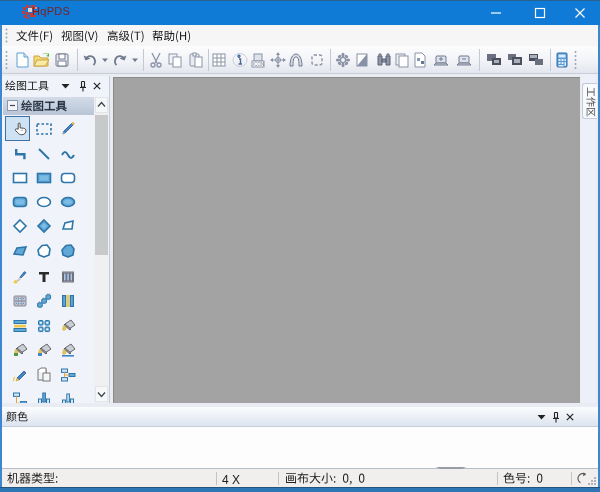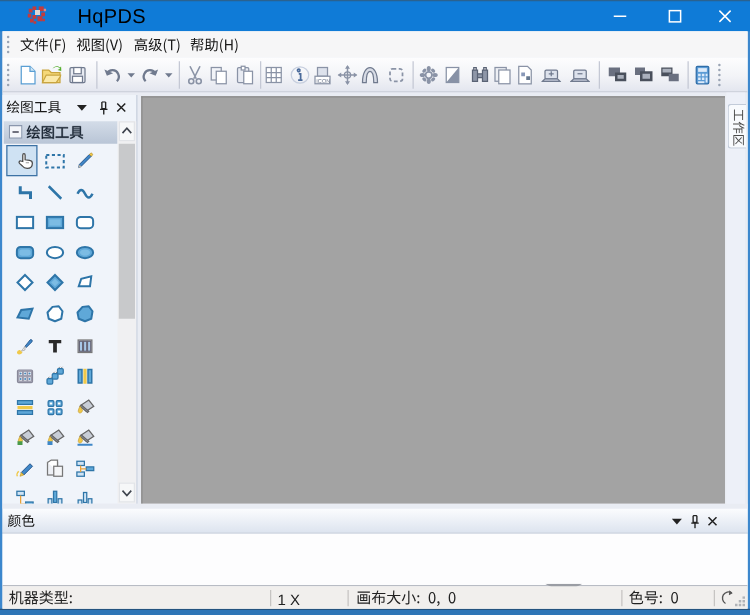--- a/index.html
+++ b/index.html
@@ -21,21 +21,21 @@
       <rect x="11" y="5" width="3" height="3"></rect>
       <rect x="0" y="6" width="3" height="3"></rect>
       <rect x="4" y="7" width="3" height="3"></rect>
       <rect x="8" y="8" width="4" height="4"></rect>
       <rect x="2" y="10" width="3" height="3"></rect>
       <rect x="5" y="12" width="2" height="2"></rect>
       <rect x="12" y="10" width="2" height="2"></rect>
       <rect x="13" y="2" width="2" height="2" fill="#d88"></rect>
     </g>
   </svg>
-<div class="abs" style="left:62px;top:5px;color:#000000;font-size:16px;letter-spacing:0.3px">HqPDS</div>
+<div class="abs" style="left:32px;top:5px;color:#7f1d1d;font-size:11px;letter-spacing:0.3px">HqPDS</div>
 <svg class="abs" style="left:489px;top:6px" width="14" height="14" viewBox="0 0 14 14">
     <path d="M2 7h10" stroke="#fff" stroke-width="1.2"></path>
   </svg>
 <svg class="abs" style="left:533px;top:6px" width="14" height="14" viewBox="0 0 14 14">
     <rect x="2.5" y="2.5" width="9" height="9" fill="none" stroke="#fff" stroke-width="1.2"></rect>
   </svg>
 <svg class="abs" style="left:573px;top:6px" width="14" height="14" viewBox="0 0 14 14">
     <path d="M2.5 2.5l9 9M11.5 2.5l-9 9" stroke="#fff" stroke-width="1.2"></path>
   </svg>
 <div class="abs" style="left:2px;top:25px;width:596px;height:21px;background:#f6f6f7"></div>
@@ -529,21 +529,21 @@
       <path transform="translate(12.00,10.56) scale(0.012000,-0.012000)" d="M196 730H366V589H196ZM622 730H802V589H622ZM614 484C656 468 706 443 740 420H452C475 452 495 485 511 518L437 532V795H128V524H431C415 489 392 454 364 420H52V353H298C230 293 141 239 30 198C45 184 64 158 72 141L128 165V-80H198V-51H365V-74H437V229H246C305 267 355 309 396 353H582C624 307 679 264 739 229H555V-80H624V-51H802V-74H875V164L924 148C934 166 955 194 972 208C863 234 751 288 675 353H949V420H774L801 449C768 475 704 506 653 524ZM553 795V524H875V795ZM198 15V163H365V15ZM624 15V163H802V15Z"></path>
       <path transform="translate(24.00,10.56) scale(0.012000,-0.012000)" d="M746 822C722 780 679 719 645 680L706 657C742 693 787 746 824 797ZM181 789C223 748 268 689 287 650L354 683C334 722 287 779 244 818ZM460 839V645H72V576H400C318 492 185 422 53 391C69 376 90 348 101 329C237 369 372 448 460 547V379H535V529C662 466 812 384 892 332L929 394C849 442 706 516 582 576H933V645H535V839ZM463 357C458 318 452 282 443 249H67V179H416C366 85 265 23 46 -11C60 -28 79 -60 85 -80C334 -36 445 47 498 172C576 31 714 -49 916 -80C925 -59 946 -27 963 -10C781 11 647 74 574 179H936V249H523C531 283 537 319 542 357Z"></path>
       <path transform="translate(36.00,10.56) scale(0.012000,-0.012000)" d="M635 783V448H704V783ZM822 834V387C822 374 818 370 802 369C787 368 737 368 680 370C691 350 701 321 705 301C776 301 825 302 855 314C885 325 893 344 893 386V834ZM388 733V595H264V601V733ZM67 595V528H189C178 461 145 393 59 340C73 330 98 302 108 288C210 351 248 441 259 528H388V313H459V528H573V595H459V733H552V799H100V733H195V602V595ZM467 332V221H151V152H467V25H47V-45H952V25H544V152H848V221H544V332Z"></path>
       <path transform="translate(48.00,10.56) scale(0.012000,-0.012000)" d="M139 390C175 390 205 418 205 460C205 501 175 530 139 530C102 530 73 501 73 460C73 418 102 390 139 390ZM139 -13C175 -13 205 15 205 56C205 98 175 126 139 126C102 126 73 98 73 56C73 15 102 -13 139 -13Z"></path>
     </svg>
   </div>
 <div class="abs" style="left:216px;top:472px;width:1px;height:13px;background:#c6c4c2"></div>
 <div class="abs" style="left:278px;top:472px;width:1px;height:13px;background:#c6c4c2"></div>
 <div class="abs" style="left:497px;top:472px;width:1px;height:13px;background:#c6c4c2"></div>
 <div class="abs" style="left:571px;top:472px;width:1px;height:13px;background:#c6c4c2"></div>
-<div class="abs" style="left:222px;top:472.5px;font-size:12px;color:#222">1 X</div>
+<div class="abs" style="left:222px;top:472.5px;font-size:12px;color:#222">4 X</div>
 <div style="position:absolute;left:285px;top:471.5px;">
     <svg width="80.0" height="15.0" viewBox="0 0 80.0 15.0" fill="#222">
       <path transform="translate(0.00,10.56) scale(0.012000,-0.012000)" d="M92 775V704H910V775ZM257 592V142H739V592ZM321 338H463V206H321ZM530 338H673V206H530ZM321 529H463V398H321ZM530 529H673V398H530ZM90 526V-29H836V-76H911V533H836V41H167V526Z"></path>
       <path transform="translate(12.00,10.56) scale(0.012000,-0.012000)" d="M399 841C385 790 367 738 346 687H61V614H313C246 481 153 358 31 275C45 259 65 230 76 211C130 249 179 294 222 343V13H297V360H509V-81H585V360H811V109C811 95 806 91 789 90C773 90 715 89 651 91C661 72 673 44 676 23C762 23 815 23 846 35C877 47 886 68 886 108V431H811H585V566H509V431H291C331 489 366 550 396 614H941V687H428C446 732 462 778 476 823Z"></path>
       <path transform="translate(24.00,10.56) scale(0.012000,-0.012000)" d="M461 839C460 760 461 659 446 553H62V476H433C393 286 293 92 43 -16C64 -32 88 -59 100 -78C344 34 452 226 501 419C579 191 708 14 902 -78C915 -56 939 -25 958 -8C764 73 633 255 563 476H942V553H526C540 658 541 758 542 839Z"></path>
       <path transform="translate(36.00,10.56) scale(0.012000,-0.012000)" d="M464 826V24C464 4 456 -2 436 -3C415 -4 343 -5 270 -2C282 -23 296 -59 301 -80C395 -81 457 -79 494 -66C530 -54 545 -31 545 24V826ZM705 571C791 427 872 240 895 121L976 154C950 274 865 458 777 598ZM202 591C177 457 121 284 32 178C53 169 86 151 103 138C194 249 253 430 286 577Z"></path>
       <path transform="translate(48.00,10.56) scale(0.012000,-0.012000)" d="M139 390C175 390 205 418 205 460C205 501 175 530 139 530C102 530 73 501 73 460C73 418 102 390 139 390ZM139 -13C175 -13 205 15 205 56C205 98 175 126 139 126C102 126 73 98 73 56C73 15 102 -13 139 -13Z"></path>
       <path transform="translate(57.34,10.56) scale(0.012000,-0.012000)" d="M278 -13C417 -13 506 113 506 369C506 623 417 746 278 746C138 746 50 623 50 369C50 113 138 -13 278 -13ZM278 61C195 61 138 154 138 369C138 583 195 674 278 674C361 674 418 583 418 369C418 154 361 61 278 61Z"></path>
       <path transform="translate(64.00,10.56) scale(0.012000,-0.012000)" d="M75 -190C165 -152 221 -77 221 19C221 86 192 126 144 126C107 126 75 102 75 62C75 22 106 -2 142 -2L153 -1C152 -61 115 -109 53 -136Z"></path>
       <path transform="translate(73.33,10.56) scale(0.012000,-0.012000)" d="M278 -13C417 -13 506 113 506 369C506 623 417 746 278 746C138 746 50 623 50 369C50 113 138 -13 278 -13ZM278 61C195 61 138 154 138 369C138 583 195 674 278 674C361 674 418 583 418 369C418 154 361 61 278 61Z"></path>

